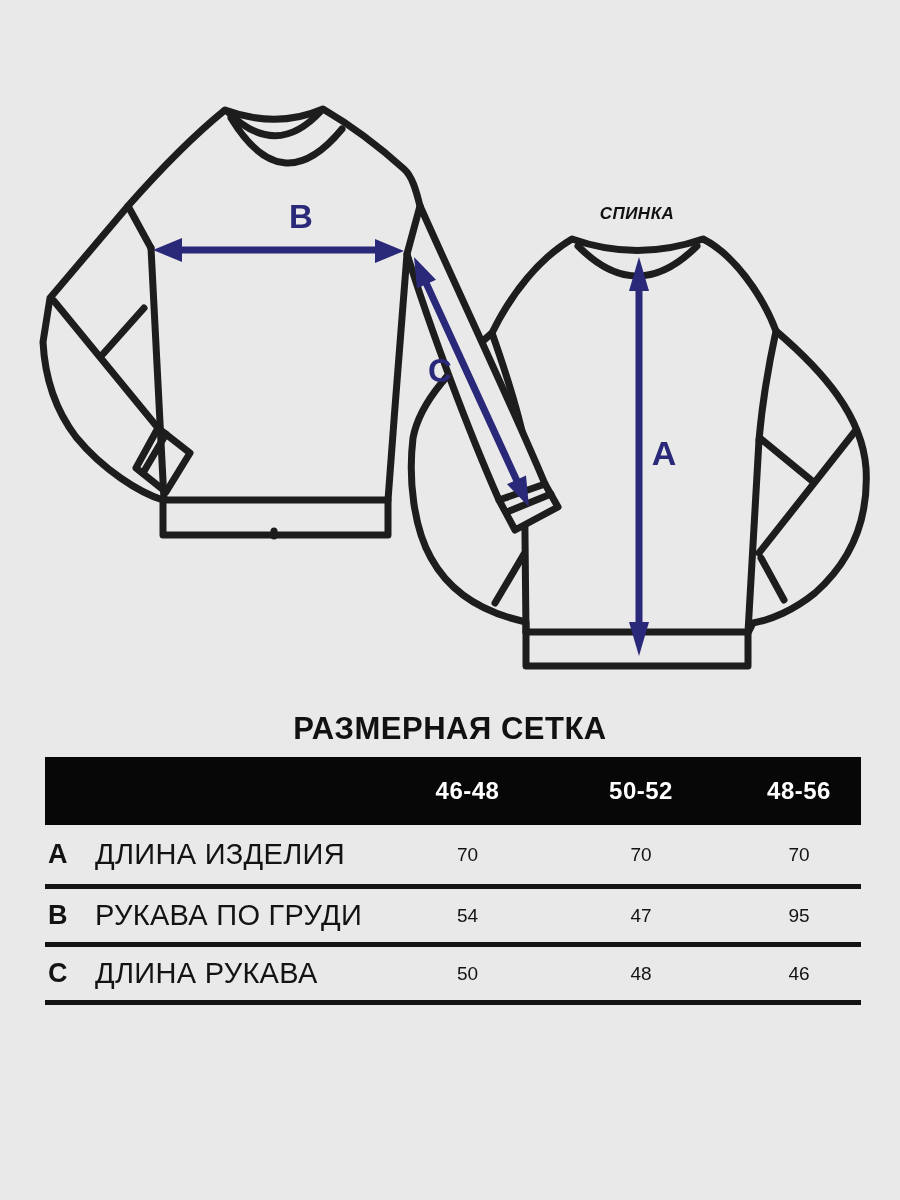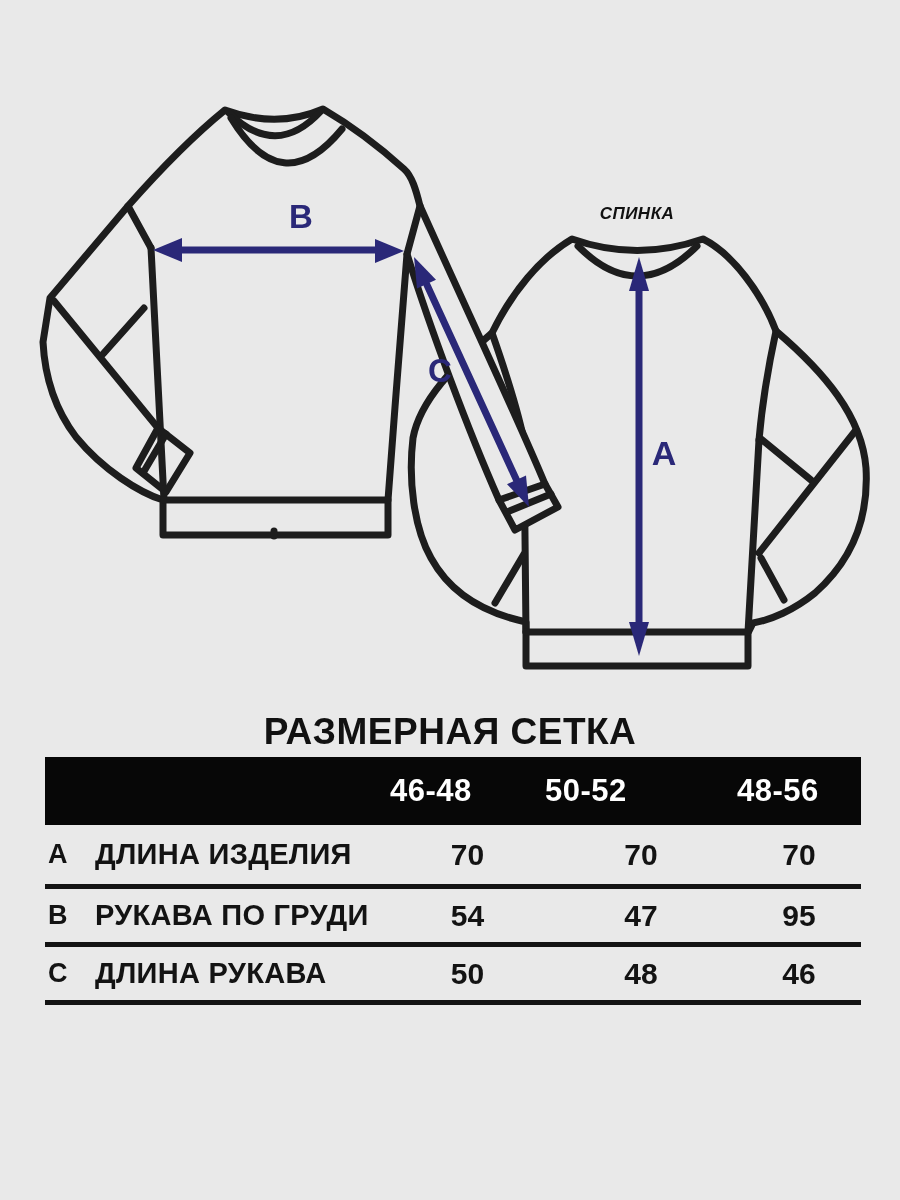--- a/index.html
+++ b/index.html
@@ -1,30 +1,30 @@
 <!DOCTYPE html>
 <html><head>
 <meta charset="utf-8">
 <style>
   html,body{margin:0;padding:0;}
   body{font-family:"Liberation Sans",sans-serif;}
   .page{position:relative;width:900px;height:1200px;background:#e9e9e9;overflow:hidden;}
   .diagram-svg{position:absolute;left:0;top:0;}
   .table-title{position:absolute;left:0;top:711px;width:900px;text-align:center;
-    font-size:37px;font-weight:bold;color:#111;letter-spacing:.5px;}
+    font-size:31px;font-weight:bold;color:#111;letter-spacing:.5px;}
   .size-table{position:absolute;left:45px;top:757px;width:816px;}
   .grid{display:grid;grid-template-columns:50px 295px 155px 192px 124px;align-items:center;}
   .thead{background:#070707;height:68px;color:#ffffff;}
-  .thead .cell{font-size:31px;font-weight:bold;text-align:left;letter-spacing:.5px;}
+  .thead .cell{font-size:24px;font-weight:bold;text-align:center;letter-spacing:.5px;}
   .trow{color:#131313;}
   .row-a{height:59px;}
   .row-b,.row-c{height:53px;}
   .cell-letter{font-size:27px;font-weight:bold;padding-left:3px;}
-  .cell-label{font-size:29px;font-weight:bold;letter-spacing:.3px;}
-  .cell-val{font-size:30px;font-weight:bold;text-align:center;}
+  .cell-label{font-size:29px;font-weight:normal;letter-spacing:.3px;}
+  .cell-val{font-size:19px;font-weight:normal;text-align:center;}
   .sep{height:5px;background:#141414;}
 </style>
 </head>
 <body>
 
 <div class="page">
 
   <svg class="diagram-svg" width="900" height="700" viewBox="0 0 900 700">
     <g fill="none" stroke="#1d1d1d" stroke-width="7" stroke-linejoin="round" stroke-linecap="round">
 

